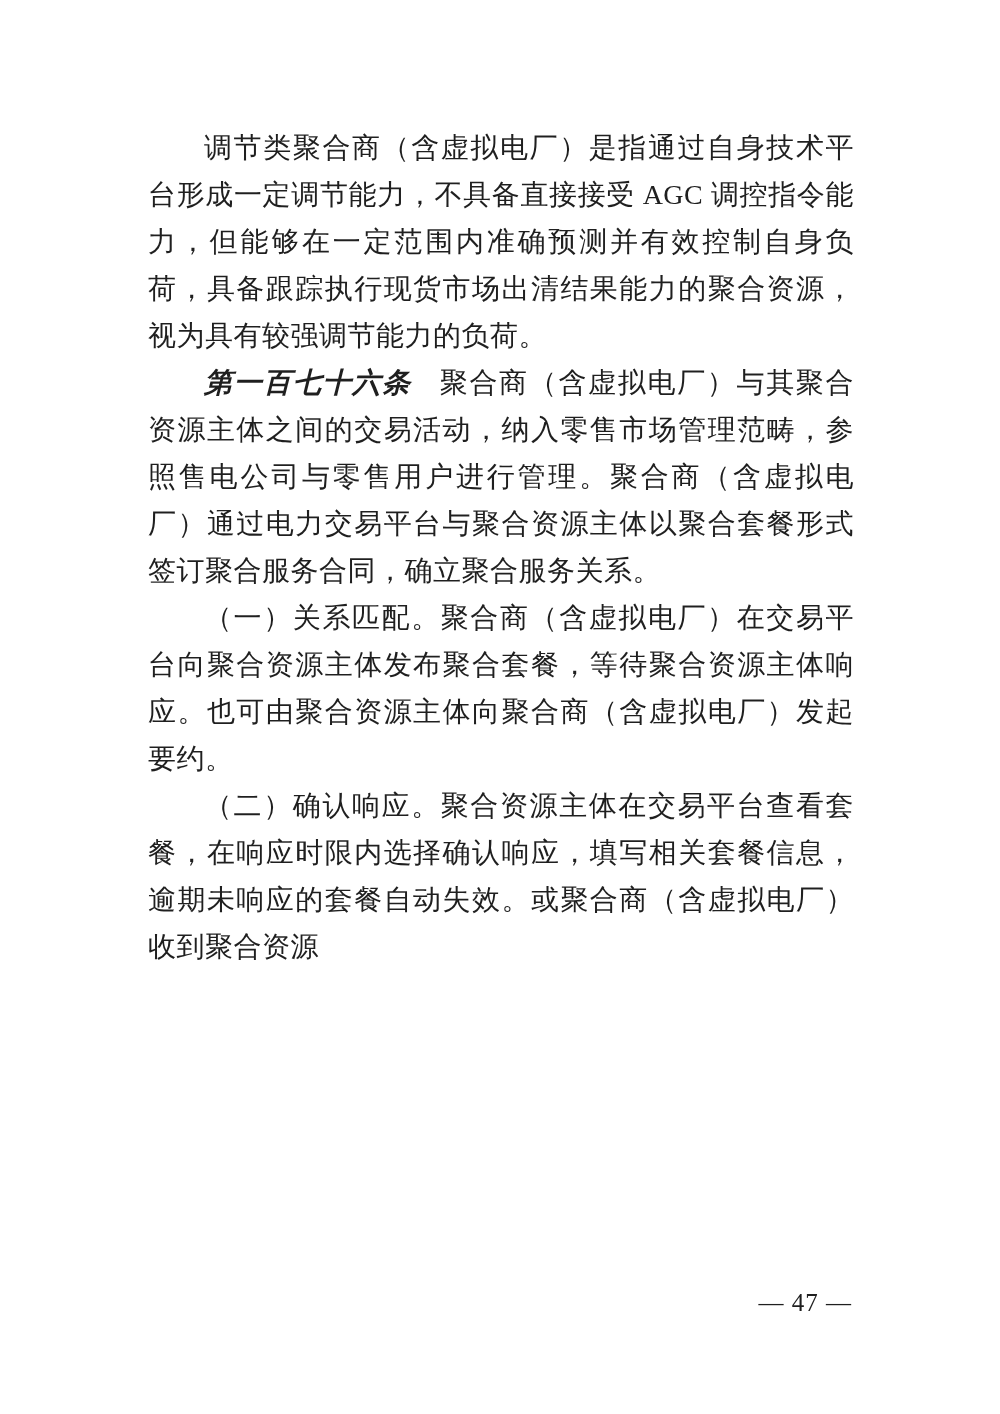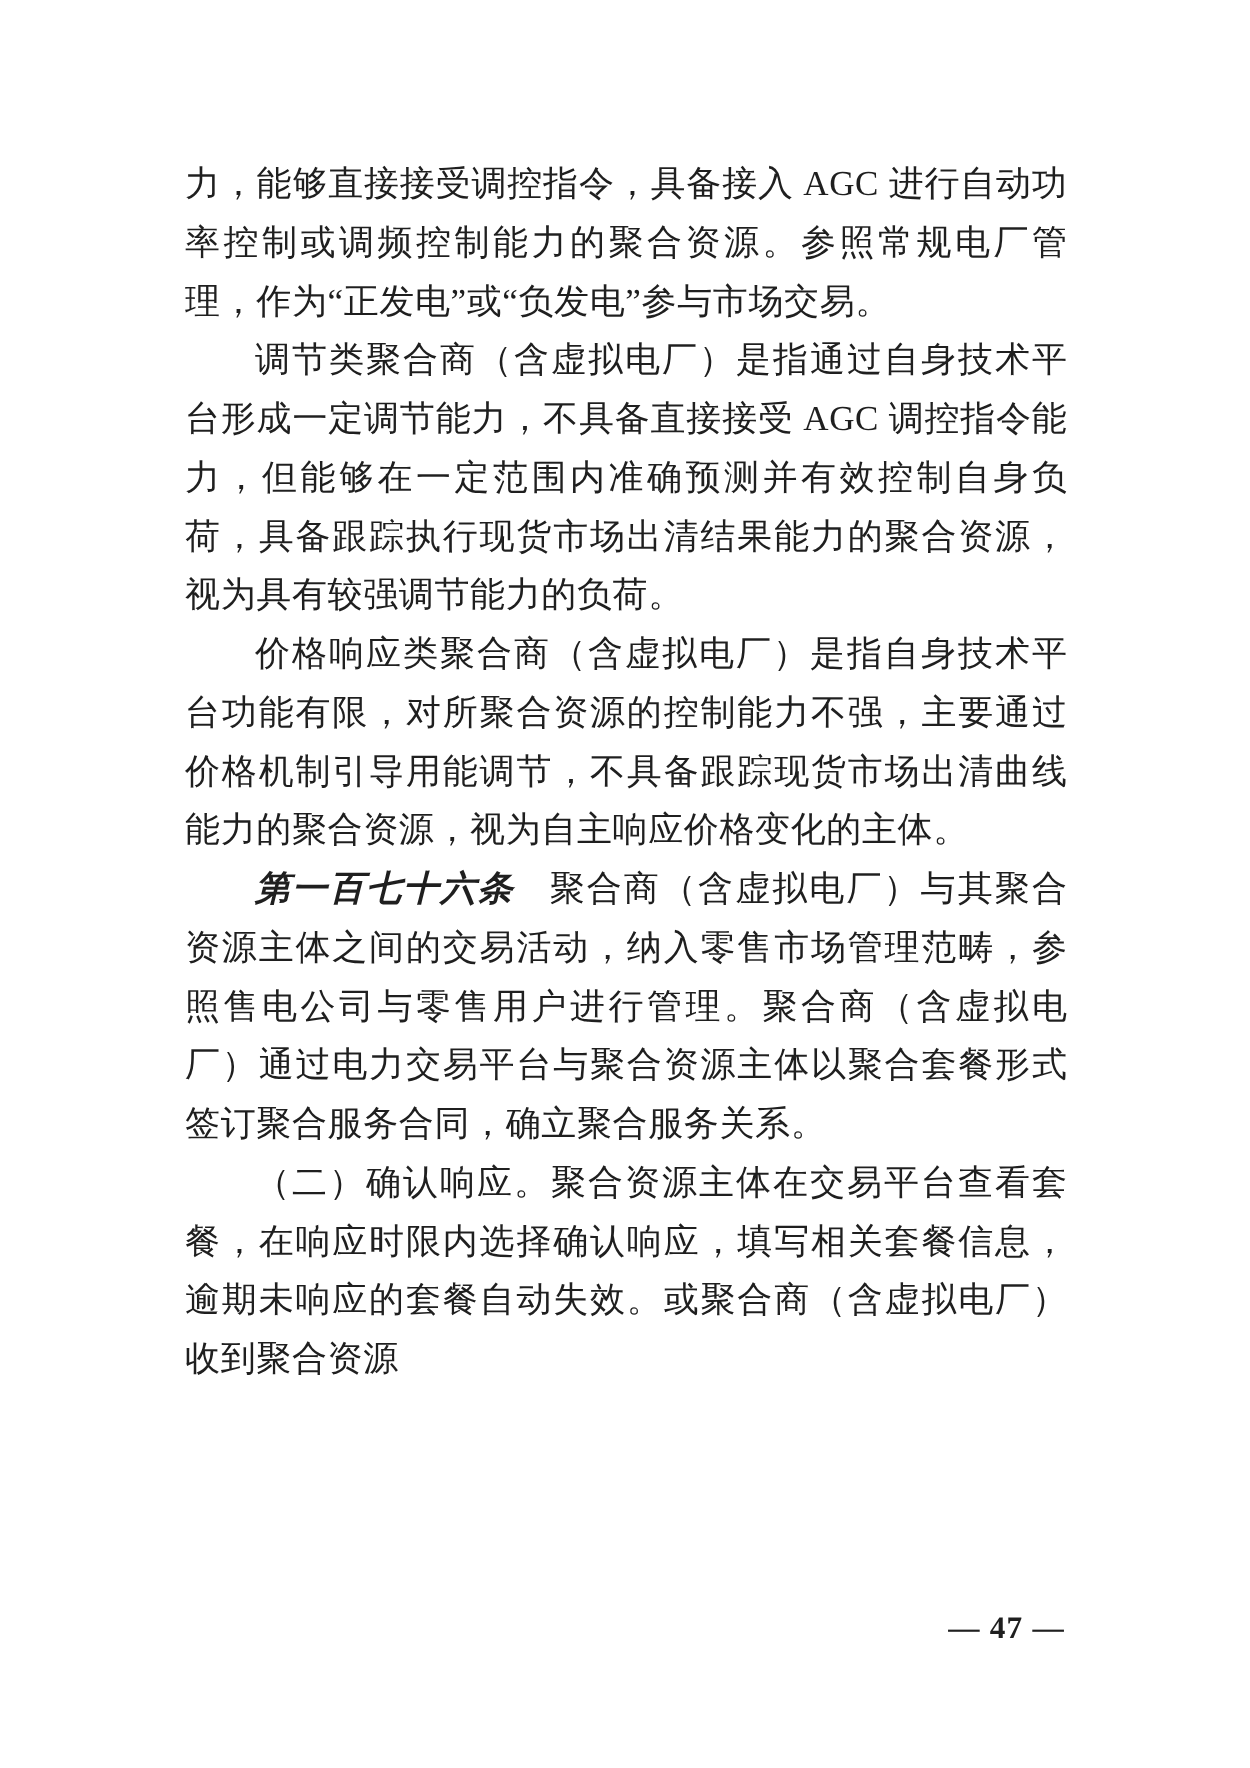--- a/index.html
+++ b/index.html
@@ -46,39 +46,37 @@
     display: none;
   }
   .footer {
     position: absolute;
     top: 1288px;
     right: 148px;
     font-size: 25px;
     line-height: 30px;
     color: #1f1f1f;
     letter-spacing: 1px;
-    font-weight: bold;
   }
 </style>
 </head>
 <body>
 
 <div class="page">
 
   <main class="text-block">
 
-    <p class="para"><span>力，能够直接接受调控指令，具备接入 AGC 进行自动功率控制或调频控制能力的聚合资源。参照常规电厂管理，作为“正发电”或“负发电”参与市场交易。</span></p>
 
     <p class="para indent"><span>调节类聚合商（含虚拟电厂）是指通过自身技术平台形成一定调节能力，不具备直接接受 AGC 调控指令能力，但能够在一定范围内准确预测并有效控制自身负荷，具备跟踪执行现货市场出清结果能力的聚合资源，视为具有较强调节能力的负荷。</span></p>
 
-    <p class="para indent"><span>价格响应类聚合商（含虚拟电厂）是指自身技术平台功能有限，对所聚合资源的控制能力不强，主要通过价格机制引导用能调节，不具备跟踪现货市场出清曲线能力的聚合资源，视为自主响应价格变化的主体。</span></p>
 
     <p class="para indent"><span class="lead">第一百七十六条</span><span>聚合商（含虚拟电厂）与其聚合资源主体之间的交易活动，纳入零售市场管理范畴，参照售电公司与零售用户进行管理。聚合商（含虚拟电厂）通过电力交易平台与聚合资源主体以聚合套餐形式签订聚合服务合同，确立聚合服务关系。</span></p>
 
 
+    <p class="para indent"><span>（一）关系匹配。聚合商（含虚拟电厂）在交易平台向聚合资源主体发布聚合套餐，等待聚合资源主体响应。也可由聚合资源主体向聚合商（含虚拟电厂）发起要约。</span></p>
 
     <p class="para indent"><span>（二）确认响应。聚合资源主体在交易平台查看套餐，在响应时限内选择确认响应，填写相关套餐信息，逾期未响应的套餐自动失效。或聚合商（含虚拟电厂）收到聚合资源</span></p>
 
   </main>
 
   <footer class="footer">
     <span>— 47 —</span>
   </footer>
 
 </div>

